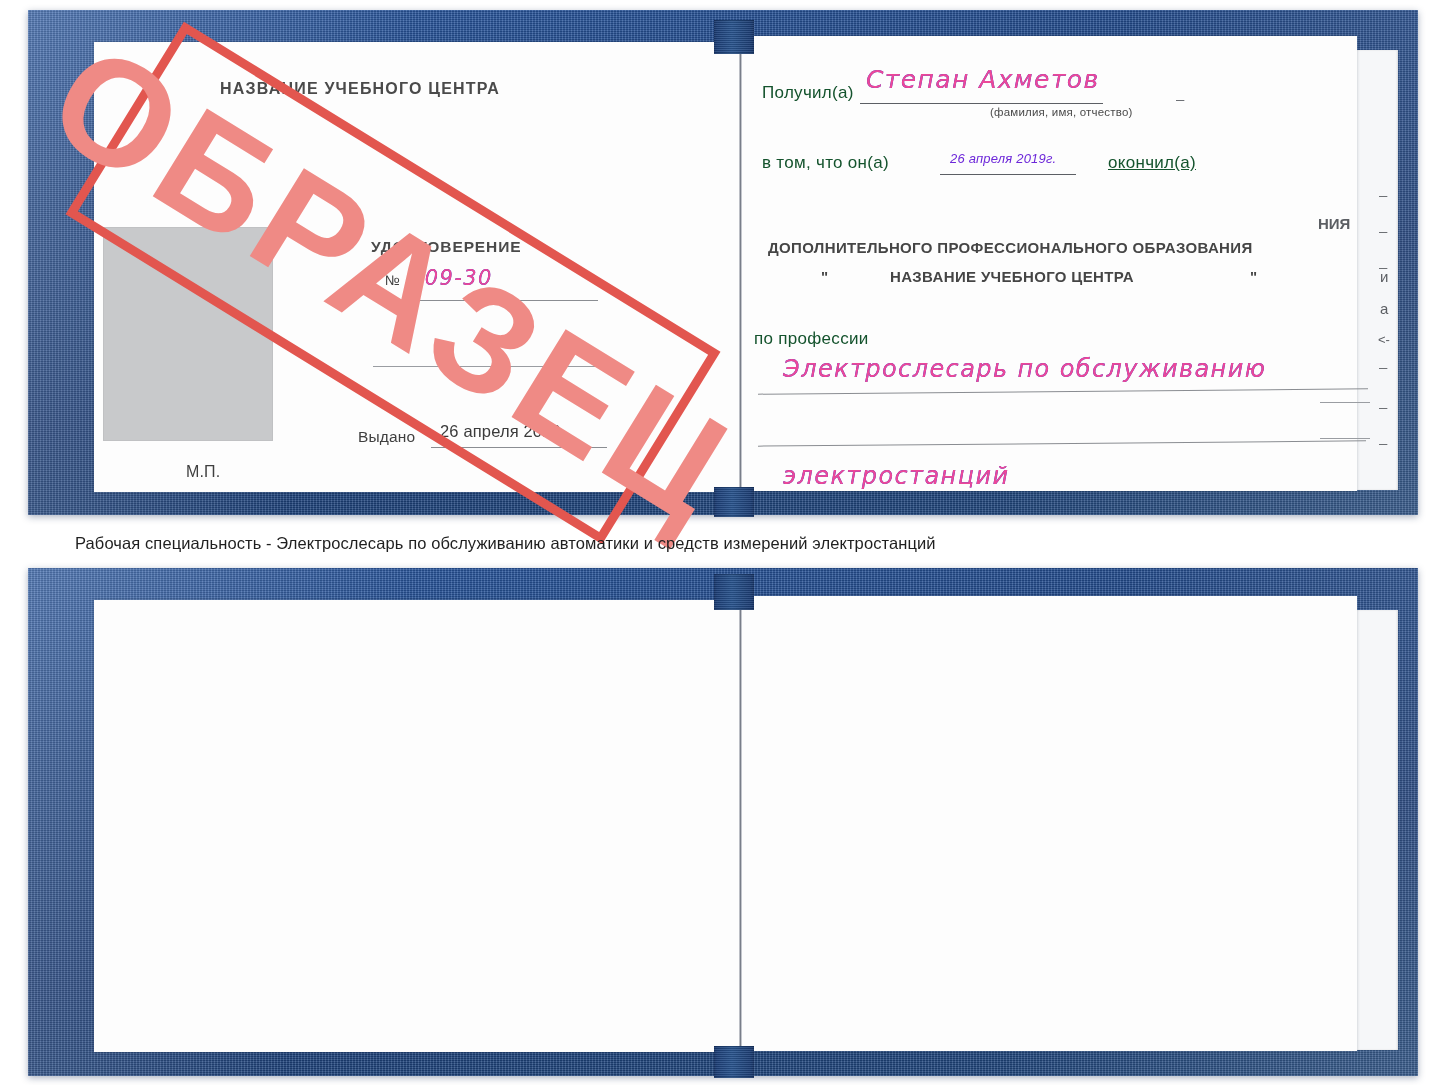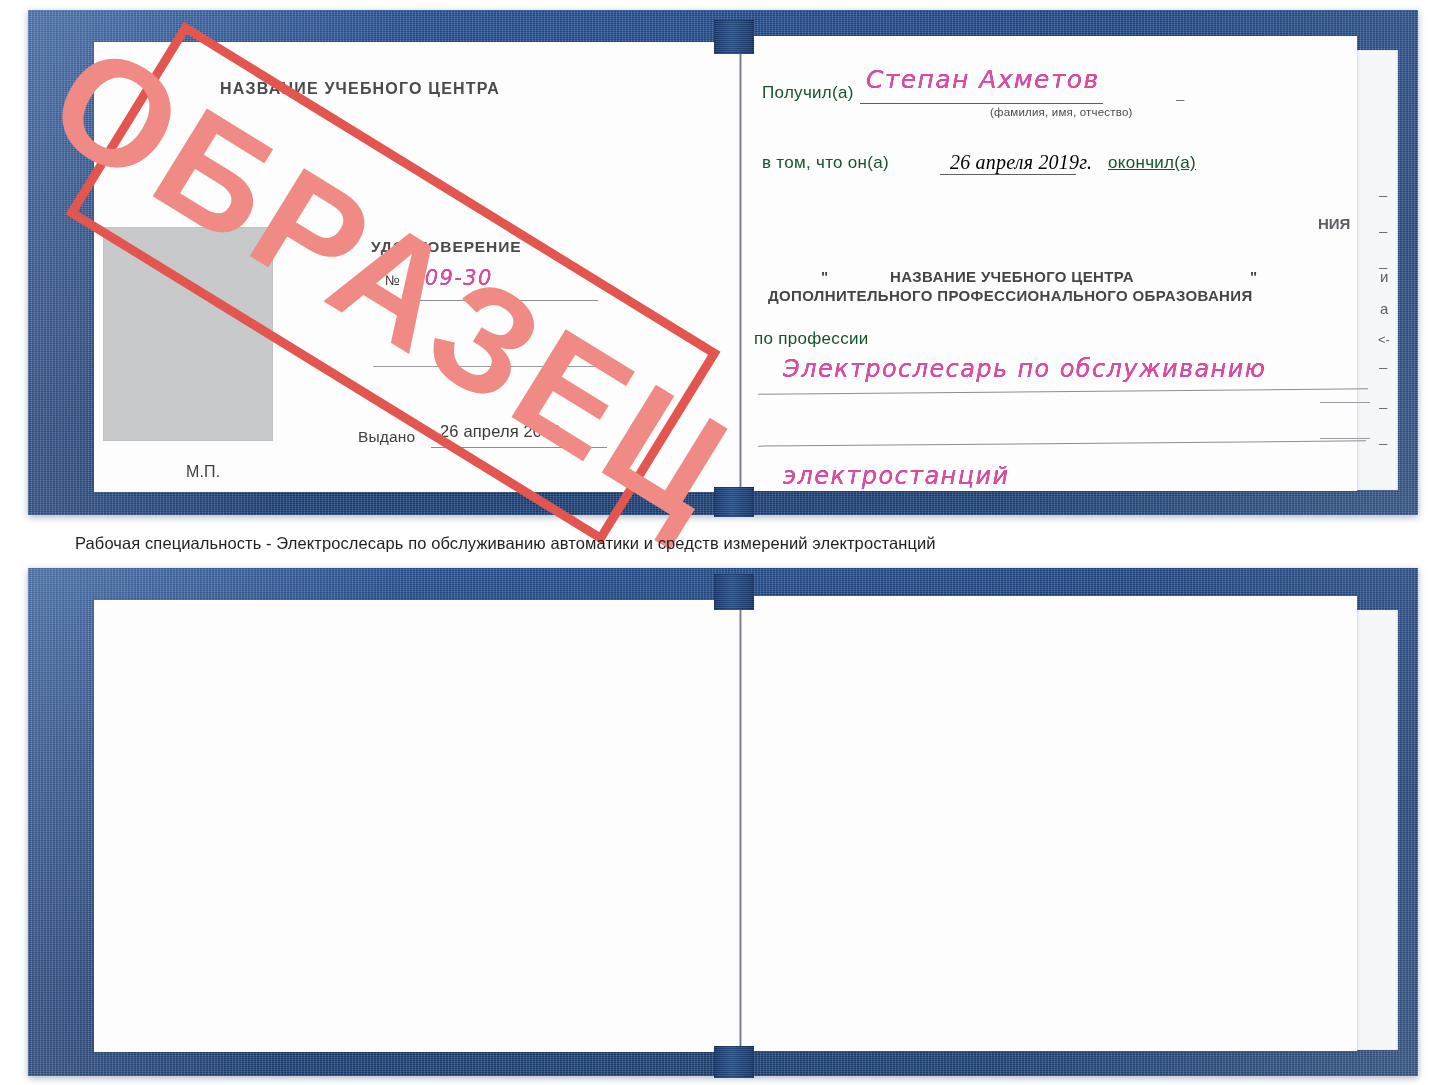--- a/index.html
+++ b/index.html
@@ -60,23 +60,23 @@
   .hand{
     position:absolute;white-space:nowrap;
     color:#ec4899;
     font-family:"DejaVu Sans","Liberation Sans",sans-serif;
     font-style:italic;font-weight:400;
     letter-spacing:1.4px;
     text-shadow:0 0 .4px #1b24cf;
   }
   
   .fill{
-    position:absolute;white-space:nowrap;color:#000000;
-    font-family:Liberation Serif, serif;
-    font-style:italic;font-size:20px;letter-spacing:.2px;
+    position:absolute;white-space:nowrap;color:#6d28d9;
+    font-family:Liberation Sans, sans-serif;
+    font-style:italic;font-size:13px;letter-spacing:.2px;
   }
   .ruleline{position:absolute;height:0;border-top:1.6px solid #8a8d92;}
   .ruleline.thin{border-top-width:1.2px;border-color:#9a9da2;}
   .ruleline.dark{border-top-color:#5c5f64;}
   .tickdash{position:absolute;color:#6d7075;font-size:15px;}
 
   
   .photo{
     position:absolute;background:#c8c9cb;
     box-shadow:0 0 0 1px rgba(0,0,0,.04) inset;
@@ -147,21 +147,21 @@
   <div class="hand" style="left:838px;top:55px;font-size:25px;">Степан Ахметов</div>
   <div class="ruleline dark" style="left:832px;top:93px;width:243px;"></div>
   <div class="tx t-small" style="left:962px;top:96px;">(фамилия, имя, отчество)</div>
   <div class="tickdash" style="left:1148px;top:80px;">–</div>
 
   <div class="tx t-head2" style="left:734px;top:143px;">в том, что он(а)</div>
   <div class="fill" style="left:922px;top:141px;">26 апреля 2019г.</div>
   <div class="ruleline dark" style="left:912px;top:164px;width:136px;"></div>
   <div class="tx t-head2" style="left:1080px;top:143px;text-decoration:underline;">окончил(а)</div>
 
-  <div class="tx t-org" style="left:740px;top:229px;margin-top:48px;">ДОПОЛНИТЕЛЬНОГО ПРОФЕССИОНАЛЬНОГО ОБРАЗОВАНИЯ</div>
+  <div class="tx t-org" style="left:740px;top:229px;">ДОПОЛНИТЕЛЬНОГО ПРОФЕССИОНАЛЬНОГО ОБРАЗОВАНИЯ</div>
   <div class="tx t-org" style="left:793px;top:258px;">"</div>
   <div class="tx t-org" style="left:862px;top:258px;">НАЗВАНИЕ УЧЕБНОГО ЦЕНТРА</div>
   <div class="tx t-org" style="left:1222px;top:258px;">"</div>
 
   <div class="tx t-head2" style="left:726px;top:319px;">по профессии</div>
 
   <div class="hand" style="left:755px;top:345px;font-size:24px;">Электрослесарь по обслуживанию</div>
   <div class="ruleline" style="left:730px;top:381px;width:610px;transform:rotate(-0.5deg);"></div>
 
   <div class="ruleline" style="left:730px;top:433px;width:608px;transform:rotate(-0.5deg);"></div>

